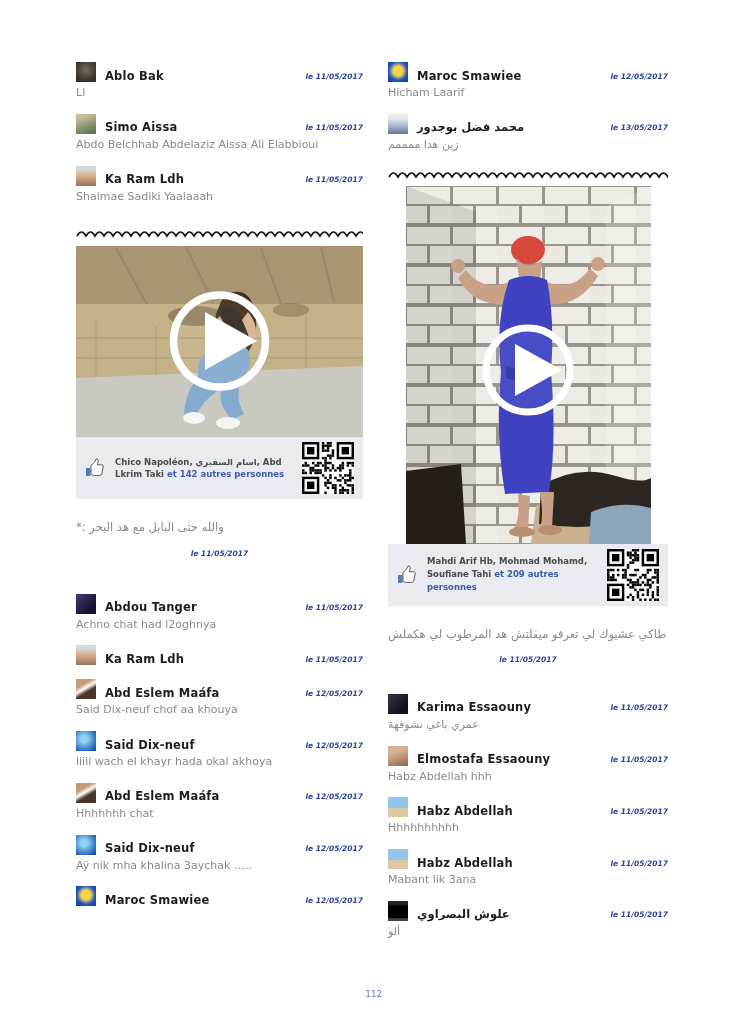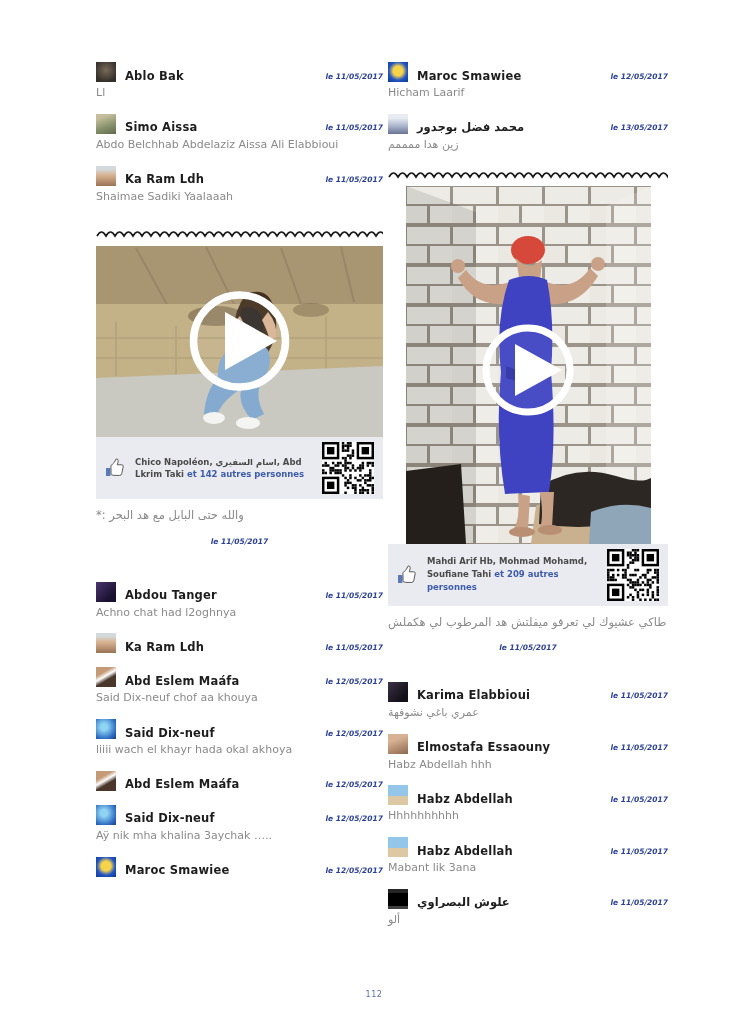--- a/index.html
+++ b/index.html
@@ -1,19 +1,19 @@
 <!DOCTYPE html>
 <html><head>
 <meta charset="utf-8">
 <style>
   html,body{margin:0;padding:0;}
   body{width:748px;height:1024px;position:relative;background:#fff;overflow:hidden;
        font-family:"DejaVu Sans","Liberation Sans",sans-serif;}
   .col{position:absolute;top:62px;}
-  .col-left{left:96px;width:287px;}
+  .col-left{left:76px;width:287px;}
   .col-right{left:388px;width:280px;}
 
   .comment{margin-bottom:14px;}
   .crow{display:flex;align-items:flex-end;}
   .avatar{width:20px;height:20px;flex:none;margin-right:9px;}
   .name{font-weight:bold;font-size:11.5px;color:#1d1d1d;letter-spacing:.2px;line-height:1;}
   .date{margin-left:auto;font-size:7.5px;font-weight:bold;font-style:italic;color:#2b3f94;line-height:1.4;white-space:nowrap;}
   .ctext{font-size:11px;color:#8a8a8a;margin-top:4px;line-height:1.25;}
 
   .squiggle{display:block;width:100%;height:10px;overflow:hidden;}
@@ -24,21 +24,21 @@
   .vthumb-l{width:287px;height:191px;}
   .vthumb-r{width:245px;height:358px;margin:0 auto;}
   .vthumb svg.scene{display:block;width:100%;height:100%;}
 
   .likebar{background:#e9ebf1;height:62px;display:flex;align-items:center;padding:16px 9px;box-sizing:border-box;}
   .thumbicon{flex:none;margin-right:10px;}
   .likestext{font-size:8.5px;font-weight:bold;color:#4a4a4a;line-height:1.5;width:178px;}
   .likemore{color:#3e5ca8;}
   .qr{margin-left:auto;width:52px;height:52px;background:#fff;flex:none;}
 
-  .caption{font-size:11.5px;color:#8a8a8a;direction:rtl;text-align:left;margin-top:8px;line-height:1.5;}
+  .caption{font-size:11.5px;color:#8a8a8a;direction:rtl;text-align:left;margin-top:20px;line-height:1.5;}
   .cdate{text-align:center;margin-top:12px;font-size:7.5px;font-weight:bold;font-style:italic;color:#2b3f94;}
   .cb-l{margin-top:36px;}
   .cb-r{margin-top:30px;}
 
   .pagenum{position:absolute;left:0;top:990px;width:748px;text-align:center;
            font-size:8px;color:#5b6fa8;letter-spacing:.5px;}
 
   
   .av-ablo{background:radial-gradient(circle at 50% 40%,#7a6a58,#35302b 75%);}
   .av-simo{background:linear-gradient(160deg,#c5bd9b 20%,#87926d 60%,#5e6b4c);}
@@ -283,20 +283,21 @@
         <span class="date">le 12/05/2017</span>
       </div>
       <div class="ctext">liiii wach el khayr hada okal akhoya</div>
     </div>
     <div class="comment">
       <div class="crow">
         <div class="avatar av-abdeslem"></div>
         <span class="name">Abd Eslem Maáfa</span>
         <span class="date">le 12/05/2017</span>
       </div>
+      <div class="ctext">Hhhhhhh chat</div>
     </div>
     <div class="comment">
       <div class="crow">
         <div class="avatar av-said"></div>
         <span class="name">Said Dix-neuf</span>
         <span class="date">le 12/05/2017</span>
       </div>
       <div class="ctext">Aÿ nik mha khalina 3aychak …..</div>
     </div>
     <div class="comment">
@@ -504,21 +505,21 @@
     </div>
   </div>
 
   <div class="caption">طاكي عشيوك لي تعرفو ميفلتش هد المرطوب لي هكملش</div>
   <div class="cdate">le 11/05/2017</div>
 
   <div class="cb-r">
     <div class="comment">
       <div class="crow">
         <div class="avatar av-karima"></div>
-        <span class="name">Karima Elabbioui</span>
+        <span class="name">Karima Essaouny</span>
         <span class="date">le 11/05/2017</span>
       </div>
       <div class="ctext">عمري باغي نشوفهة</div>
     </div>
     <div class="comment">
       <div class="crow">
         <div class="avatar av-elmostafa"></div>
         <span class="name">Elmostafa Essaouny</span>
         <span class="date">le 11/05/2017</span>
       </div>

